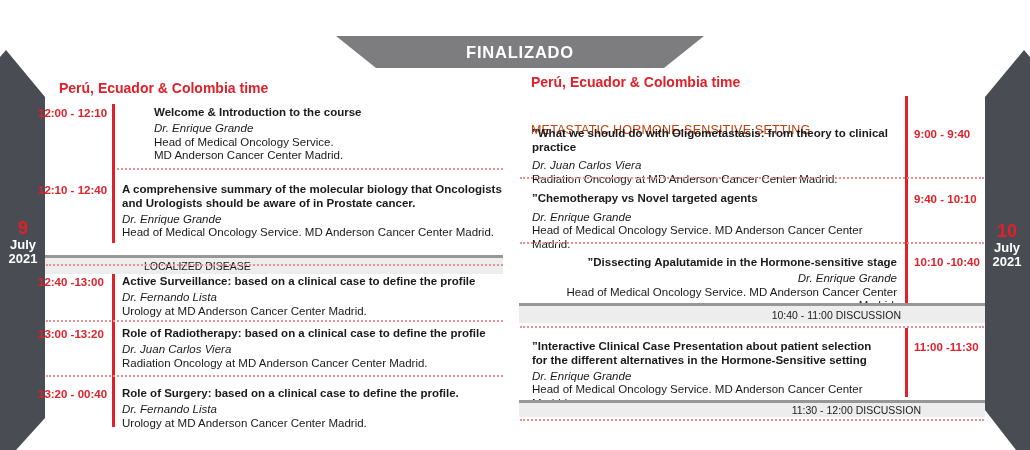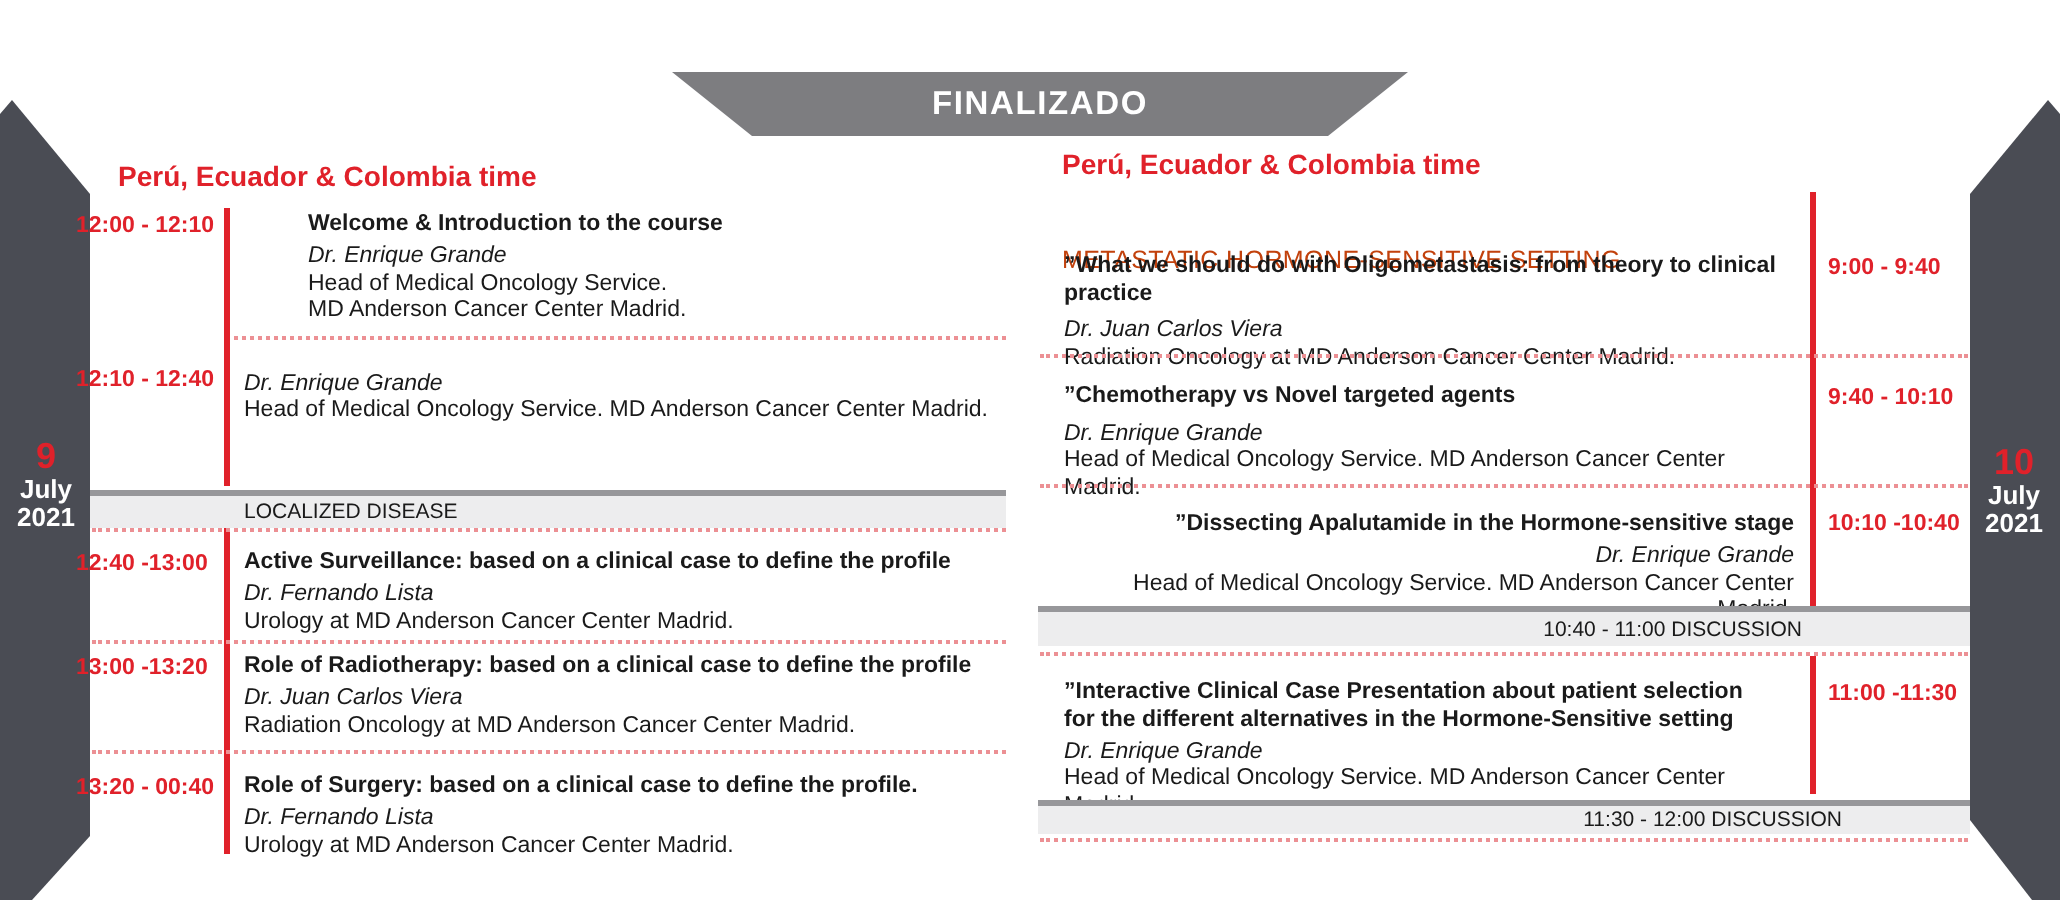--- a/index.html
+++ b/index.html
@@ -68,25 +68,27 @@
   <div class="abs session" style="left:122px;top:106px;width:380px;margin-left:32px;">
     <div class="s-title">Welcome &amp; Introduction to the course</div>
     <div class="s-speaker">Dr. Enrique Grande</div>
     <div class="s-aff">Head of Medical Oncology Service.
 MD Anderson Cancer Center Madrid.</div>
   </div>
   <div class="abs dotted" style="left:117px;top:168px;width:386px;"></div>
 
   <div class="abs time t-right" style="left:38px;top:184px;width:69px;">12:10 - 12:40</div>
   <div class="abs session" style="left:122px;top:183px;width:380px;">
+    <div class="s-title">A comprehensive summary of the molecular biology that Oncologists
+and Urologists should be aware of in Prostate cancer.</div>
     <div class="s-speaker">Dr. Enrique Grande</div>
     <div class="s-aff">Head of Medical Oncology Service. MD Anderson Cancer Center Madrid.</div>
   </div>
 
-  <div class="abs band" style="left:45px;top:245px;width:458px;height:19px;padding-left:77px;">
+  <div class="abs band" style="left:45px;top:255px;width:458px;height:19px;padding-left:99px;">
     <span>LOCALIZED DISEASE</span>
   </div>
   <div class="abs dotted" style="left:46px;top:264px;width:457px;"></div>
 
   <div class="abs time t-right" style="left:38px;top:276px;width:69px;">12:40 -13:00</div>
   <div class="abs session" style="left:122px;top:275px;width:380px;">
     <div class="s-title">Active Surveillance: based on a clinical case to define the profile</div>
     <div class="s-speaker">Dr. Fernando Lista</div>
     <div class="s-aff">Urology at MD Anderson Cancer Center Madrid.</div>
   </div>

